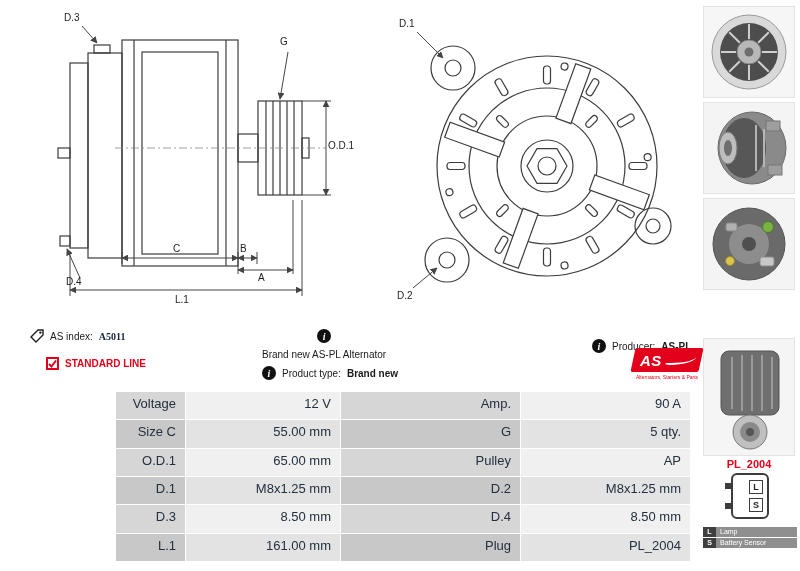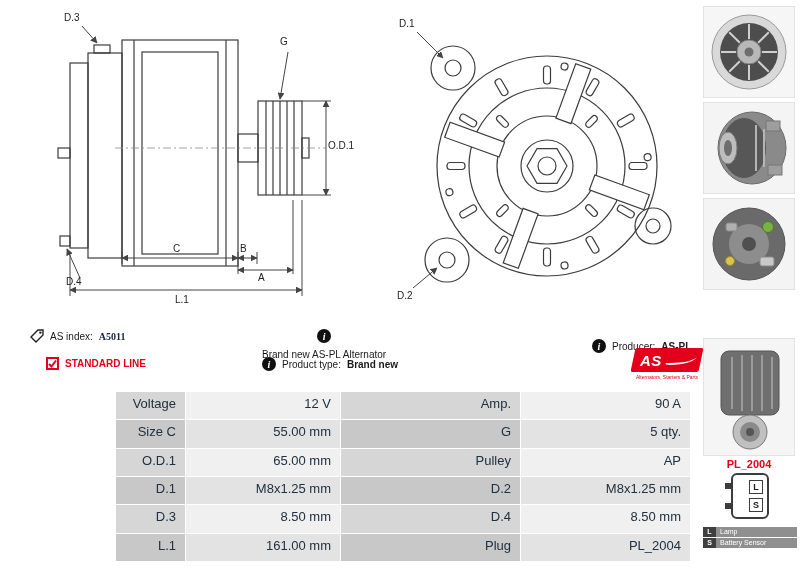--- a/index.html
+++ b/index.html
@@ -330,21 +330,21 @@
 
   <div class="info-item" style="left:46px; top:357px;">
     <span class="chk">
       <svg width="9" height="9" viewBox="0 0 9 9">
           <polyline points="1,5 3.5,7.5 8,1.5" fill="none" stroke="#e2001a" stroke-width="2"></polyline>
         </svg>
     </span>
     <span class="b red">STANDARD LINE</span>
   </div>
 
-  <div class="info-item" style="left:262px; top:357px;">
+  <div class="info-item" style="left:262px; top:366px;">
     <span class="info-ico"></span>
     <span>Product type:</span>
     <span class="b">Brand new</span>
   </div>
 
   <div class="logo">
     <div class="logo-flag">
       <span class="logo-as">AS</span>
       <span class="logo-swoosh"></span>
     </div>

